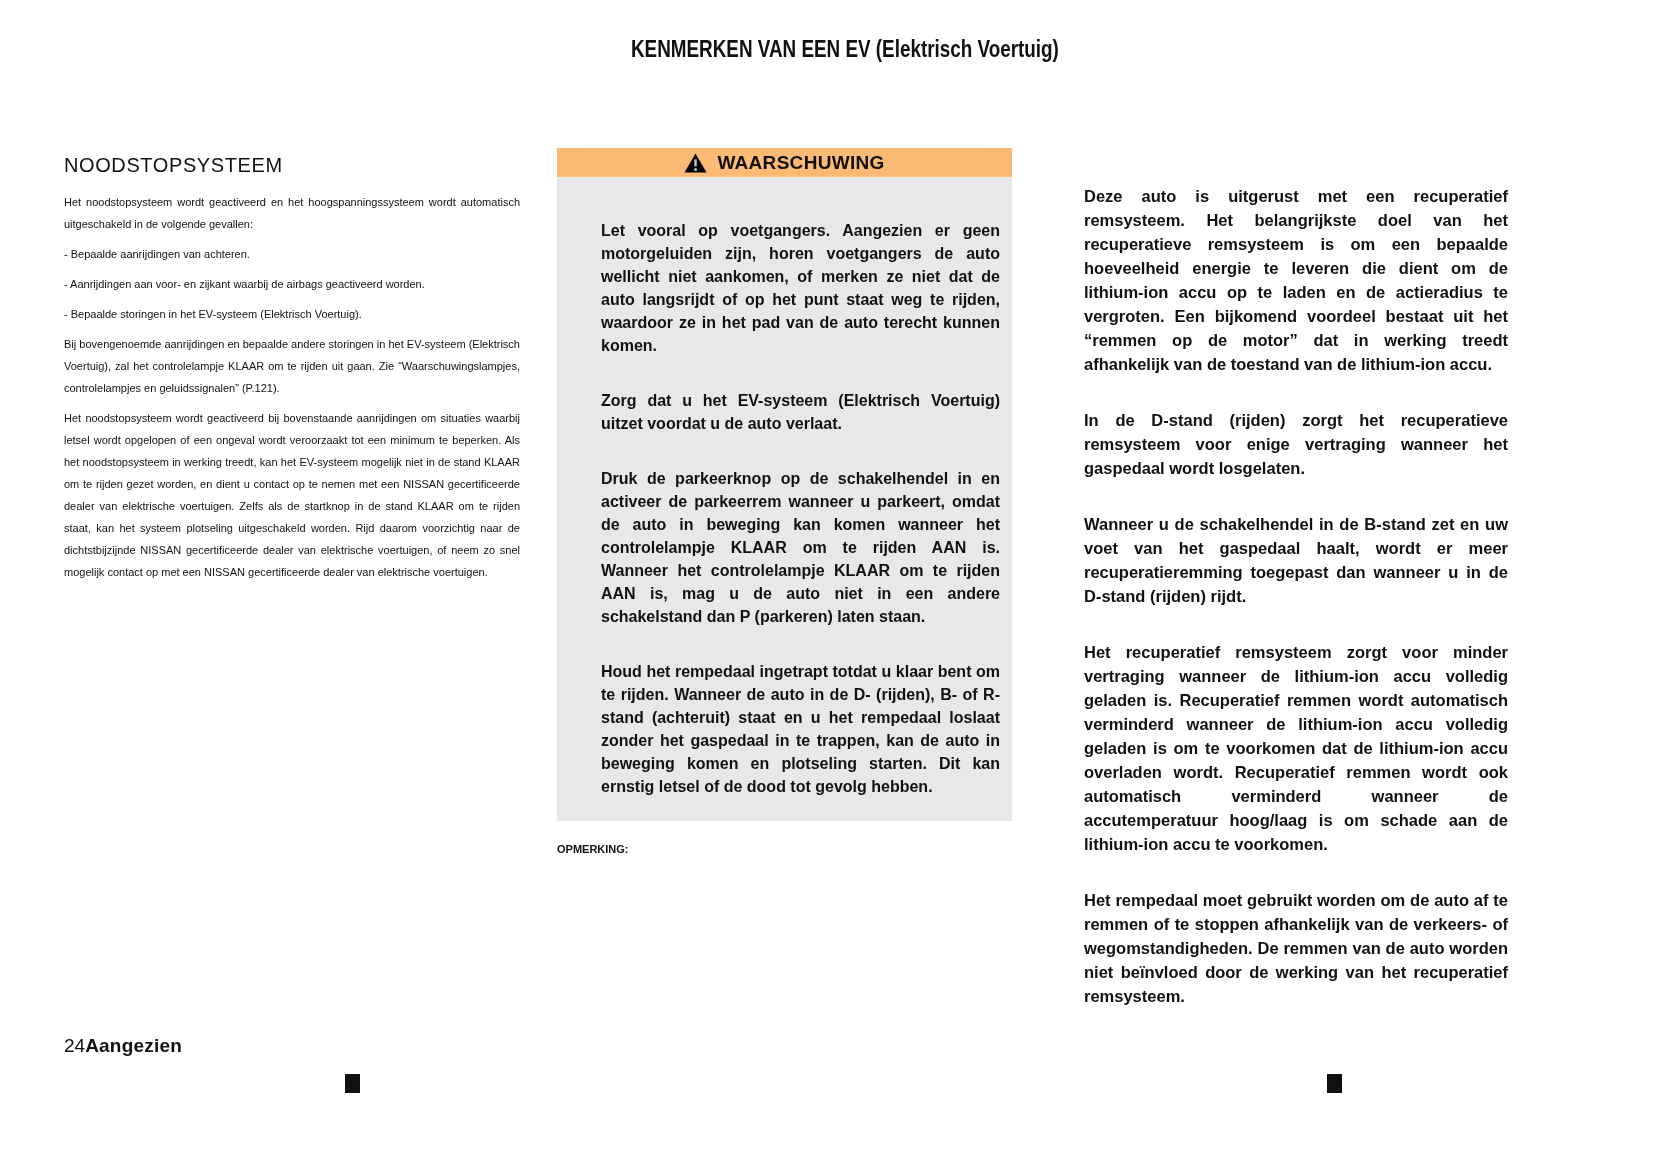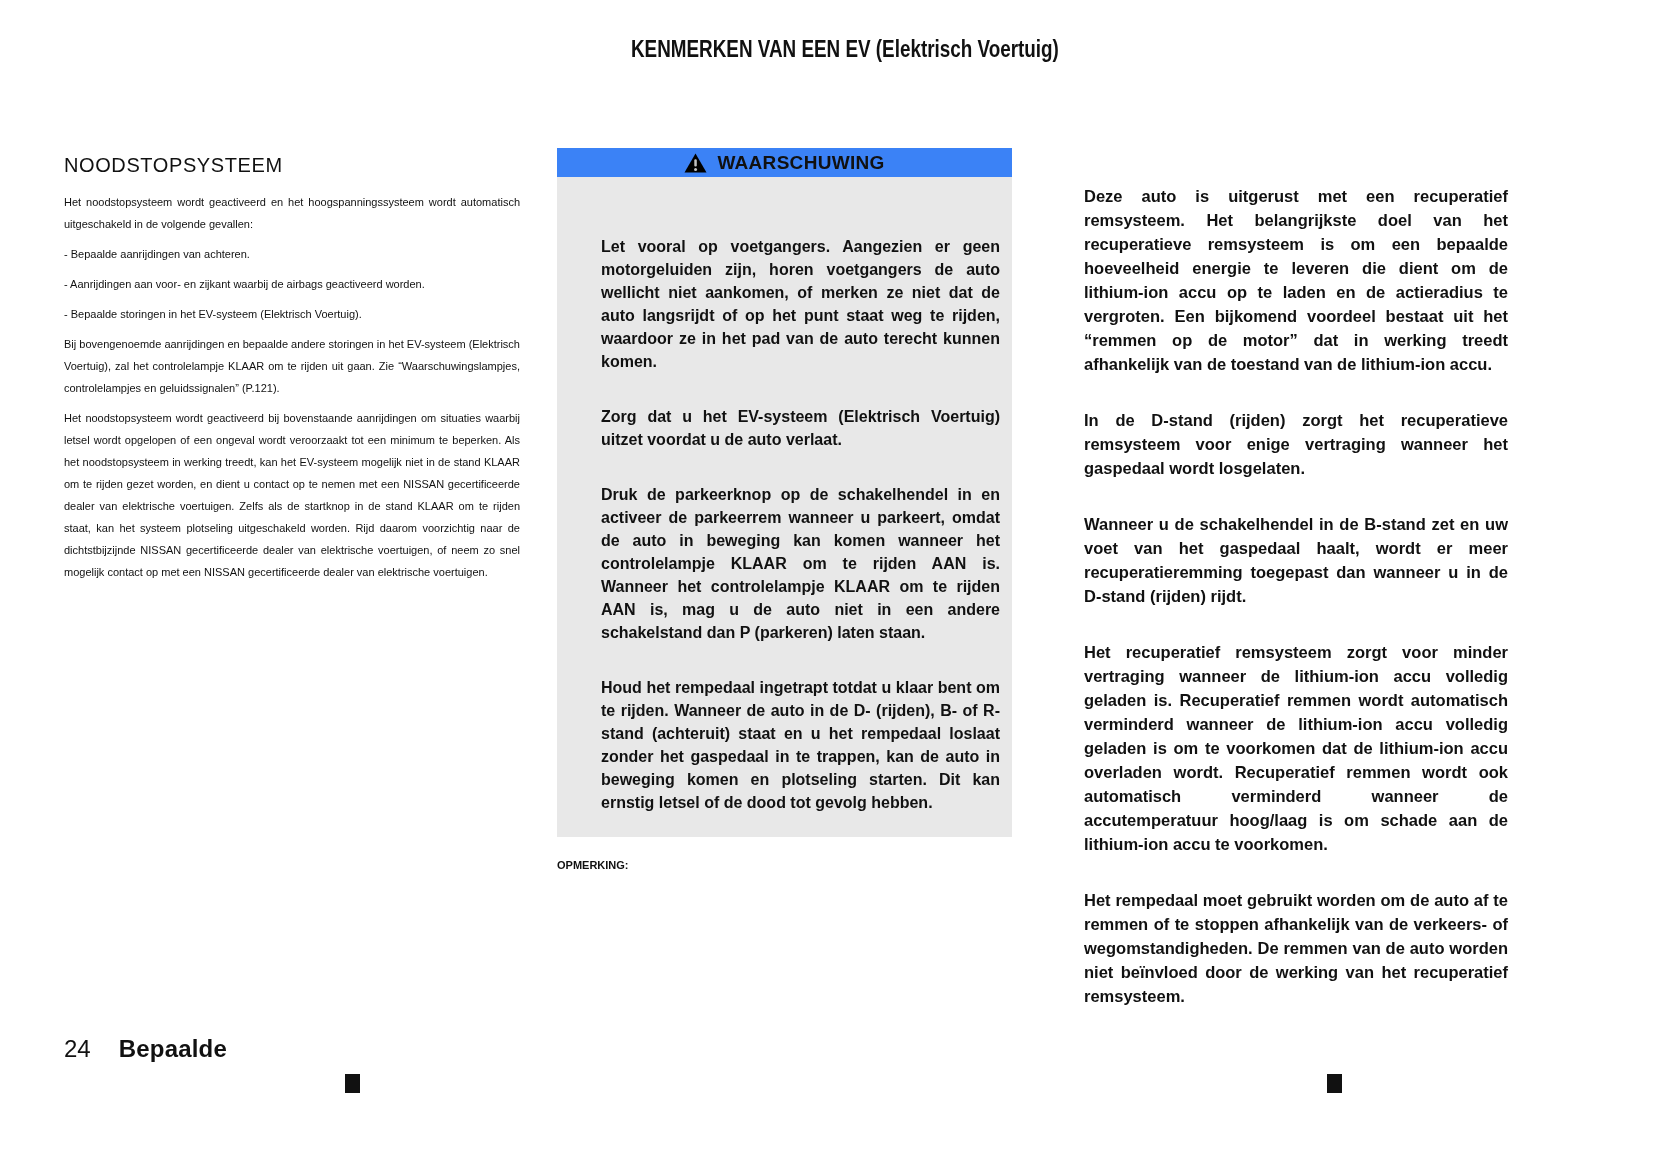--- a/index.html
+++ b/index.html
@@ -39,25 +39,25 @@
     margin-bottom:14px;
   }
   .col-left .para {
     font-size:11px; line-height:22px; text-align:justify;
     margin-bottom:8px;
   }
 
   
   .warning-box { background:#e8e8e8; padding-bottom:10px; }
   .warning-header {
-    background:#3b82f6; height:29px;
+    background:#fdba74; height:29px;
     display:flex; align-items:center; justify-content:center; gap:10px;
   }
   .warning-header .warning-title { font-weight:bold; font-size:19px; letter-spacing:0.3px; }
-  .warning-body { padding:26px 12px 2px 13px; }
+  .warning-body { padding:10px 12px 2px 13px; }
 
   .bullet-item { display:flex; margin-bottom:11px;margin-top:32px; }
   .bullet-gutter { width:31px; flex:none; padding-top:6px; padding-left:2px; }
   .bullet-dot { width:11px; height:11px; border-radius:50%; background:#000; }
   .bullet-text {
     flex:1; font-weight:bold; font-size:16px; line-height:23px;
     text-align:justify;
   }
 
   
@@ -67,22 +67,22 @@
   .note-section .bullet-text { font-size:16.5px; line-height:23.5px; }
 
   
   .col-right .bullet-item { margin-bottom:9px; }
   .col-right .bullet-gutter { width:36px; }
   .col-right .bullet-text { font-size:16.5px; line-height:24px; }
 
   
   .page-footer {
     position:absolute; left:64px; top:1035px;
-    display:flex; align-items:center; gap:28px;
-    font-size:24px;
+    display:flex; align-items:center; 
+    font-size:19px;
   }
   .page-footer .page-number { font-weight:400; }
   .page-footer .section-name { font-weight:bold; letter-spacing:0.2px; }
 
   
   .print-mark { position:absolute; width:15px; height:19px; background:#111; top:1074px; }
   .print-mark.left  { left:345px; }
   .print-mark.right { left:1327px; }
 </style>
 </head>
@@ -178,17 +178,17 @@
       <div class="bullet-item">
         <span class="bullet-gutter"><span class="bullet-dot"></span></span>
         <span class="bullet-text">Het rempedaal moet gebruikt worden om de auto af te remmen of te stoppen afhankelijk van de verkeers- of wegomstandigheden. De remmen van de auto worden niet beïnvloed door de werking van het recuperatief remsysteem.</span>
       </div>
     </div>
 
 </div>
 
 <div class="page-footer">
   <span class="page-number">24</span>
-  <span class="section-name">Bepaalde</span>
+  <span class="section-name">Aangezien</span>
 </div>
 
 <div class="print-mark left"></div>
 <div class="print-mark right"></div>
 
 </body></html>

